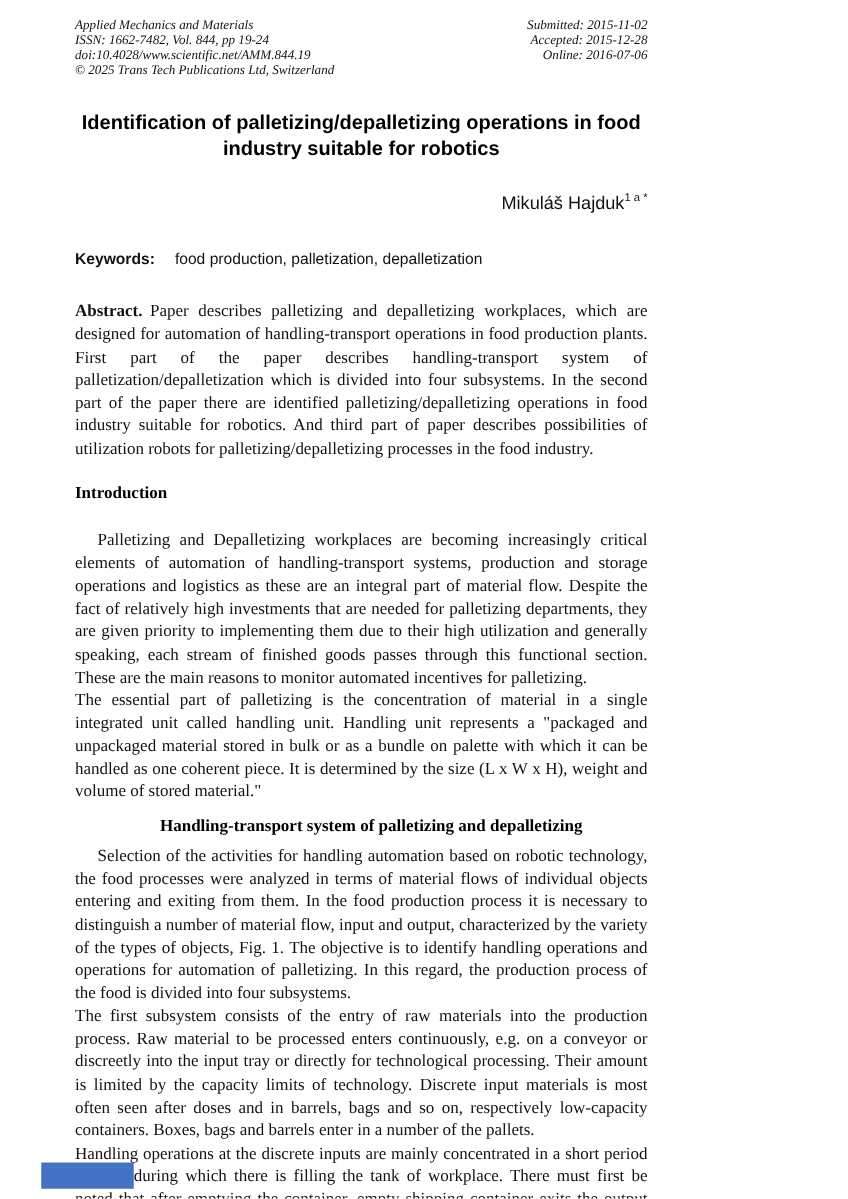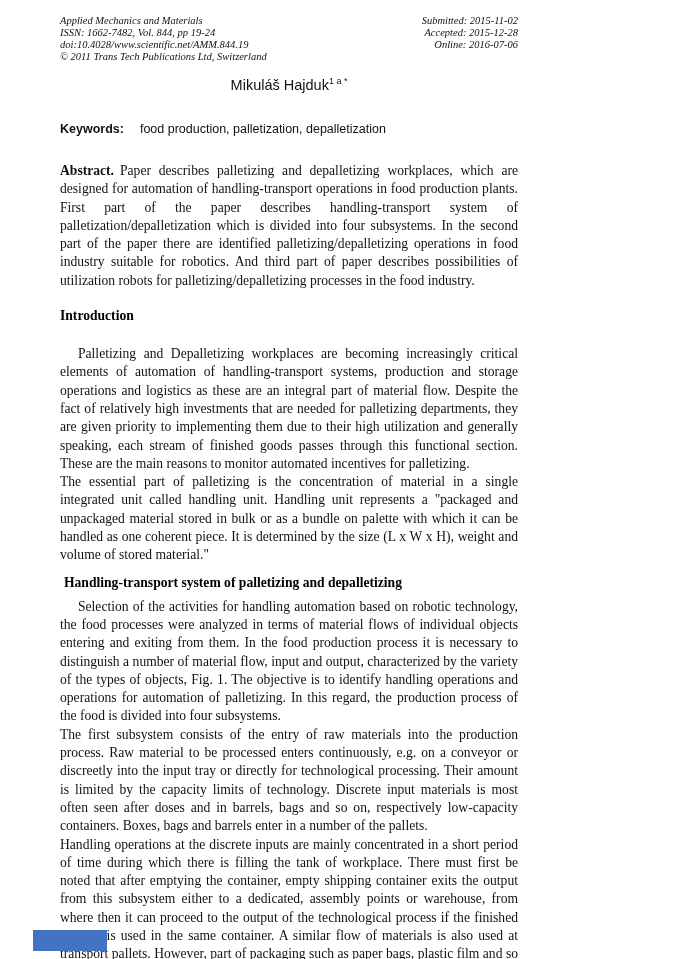--- a/index.html
+++ b/index.html
@@ -19,23 +19,23 @@
   .hdr-col.right { text-align: right; }
   
   .title {
     font: bold 16px/21px "Liberation Sans", sans-serif;
     text-align: center;
     margin: 25px auto 0 auto;
     max-width: 545px;
     color: #000;
   }
   .author {
-    text-align: center;
+    text-align: right;
     font: 14.5px/18px "Liberation Sans", sans-serif;
-    margin-top: 13px;
+    margin-top: 24px;
   }
   sup { font-size: 62%; vertical-align: super; line-height: 0; }
   .affil {
     text-align: center;
     font: 12.5px/17px "Liberation Sans", sans-serif;
     margin: 8px auto 0 auto;
     max-width: 535px;
   }
   .email {
     text-align: center;
@@ -55,21 +55,21 @@
     margin: 0;
     color: #111;
   }
   .abstract { margin-top: 25px; }
   .lead { font-weight: bold; margin-right: 6px; }
   .sec-heading {
     font: bold 13.6px/18px "Liberation Serif", serif;
     margin: 17px 0 20px 0;
     color: #000;
   }
-  .sec-heading.tight { margin: 9px 0 6px 4px; }
+  .sec-heading.tight { margin: 9px 0 6px 16px; text-align: center; }
   .indent { text-indent: 18px; }
   
   .footer-marker {
     position: absolute;
     left: 33px;
     top: 930px;
     width: 74px;
     height: 21px;
     background: #4472c4;
   }
@@ -77,29 +77,30 @@
 </head>
 <body>
 
 <div class="page">
 
   <div class="hdr">
     <div class="hdr-col left">
       <div>Applied Mechanics and Materials</div>
       <div>ISSN: 1662-7482, Vol. 844, pp 19-24</div>
       <div>doi:10.4028/www.scientific.net/AMM.844.19</div>
-      <div>© 2011 Trans Tech Publications Ltd, Switzerland</div>
+      <div>© 2025 Trans Tech Publications Ltd, Switzerland</div>
     </div>
     <div class="hdr-col right">
       <div>Submitted: 2015-11-02</div>
       <div>Accepted: 2015-12-28</div>
       <div>Online: 2016-07-06</div>
     </div>
   </div>
 
+  <div class="title">Identification of palletizing/depalletizing operations in food industry suitable for robotics</div>
 
   <div class="author"><span>Mikuláš Hajduk</span><sup>1 a *</sup></div>
 
 
 
   <div class="keywords">
     <span class="lbl">Keywords:</span><span>food production, palletization, depalletization</span>
   </div>
 
   <p class="para abstract">

